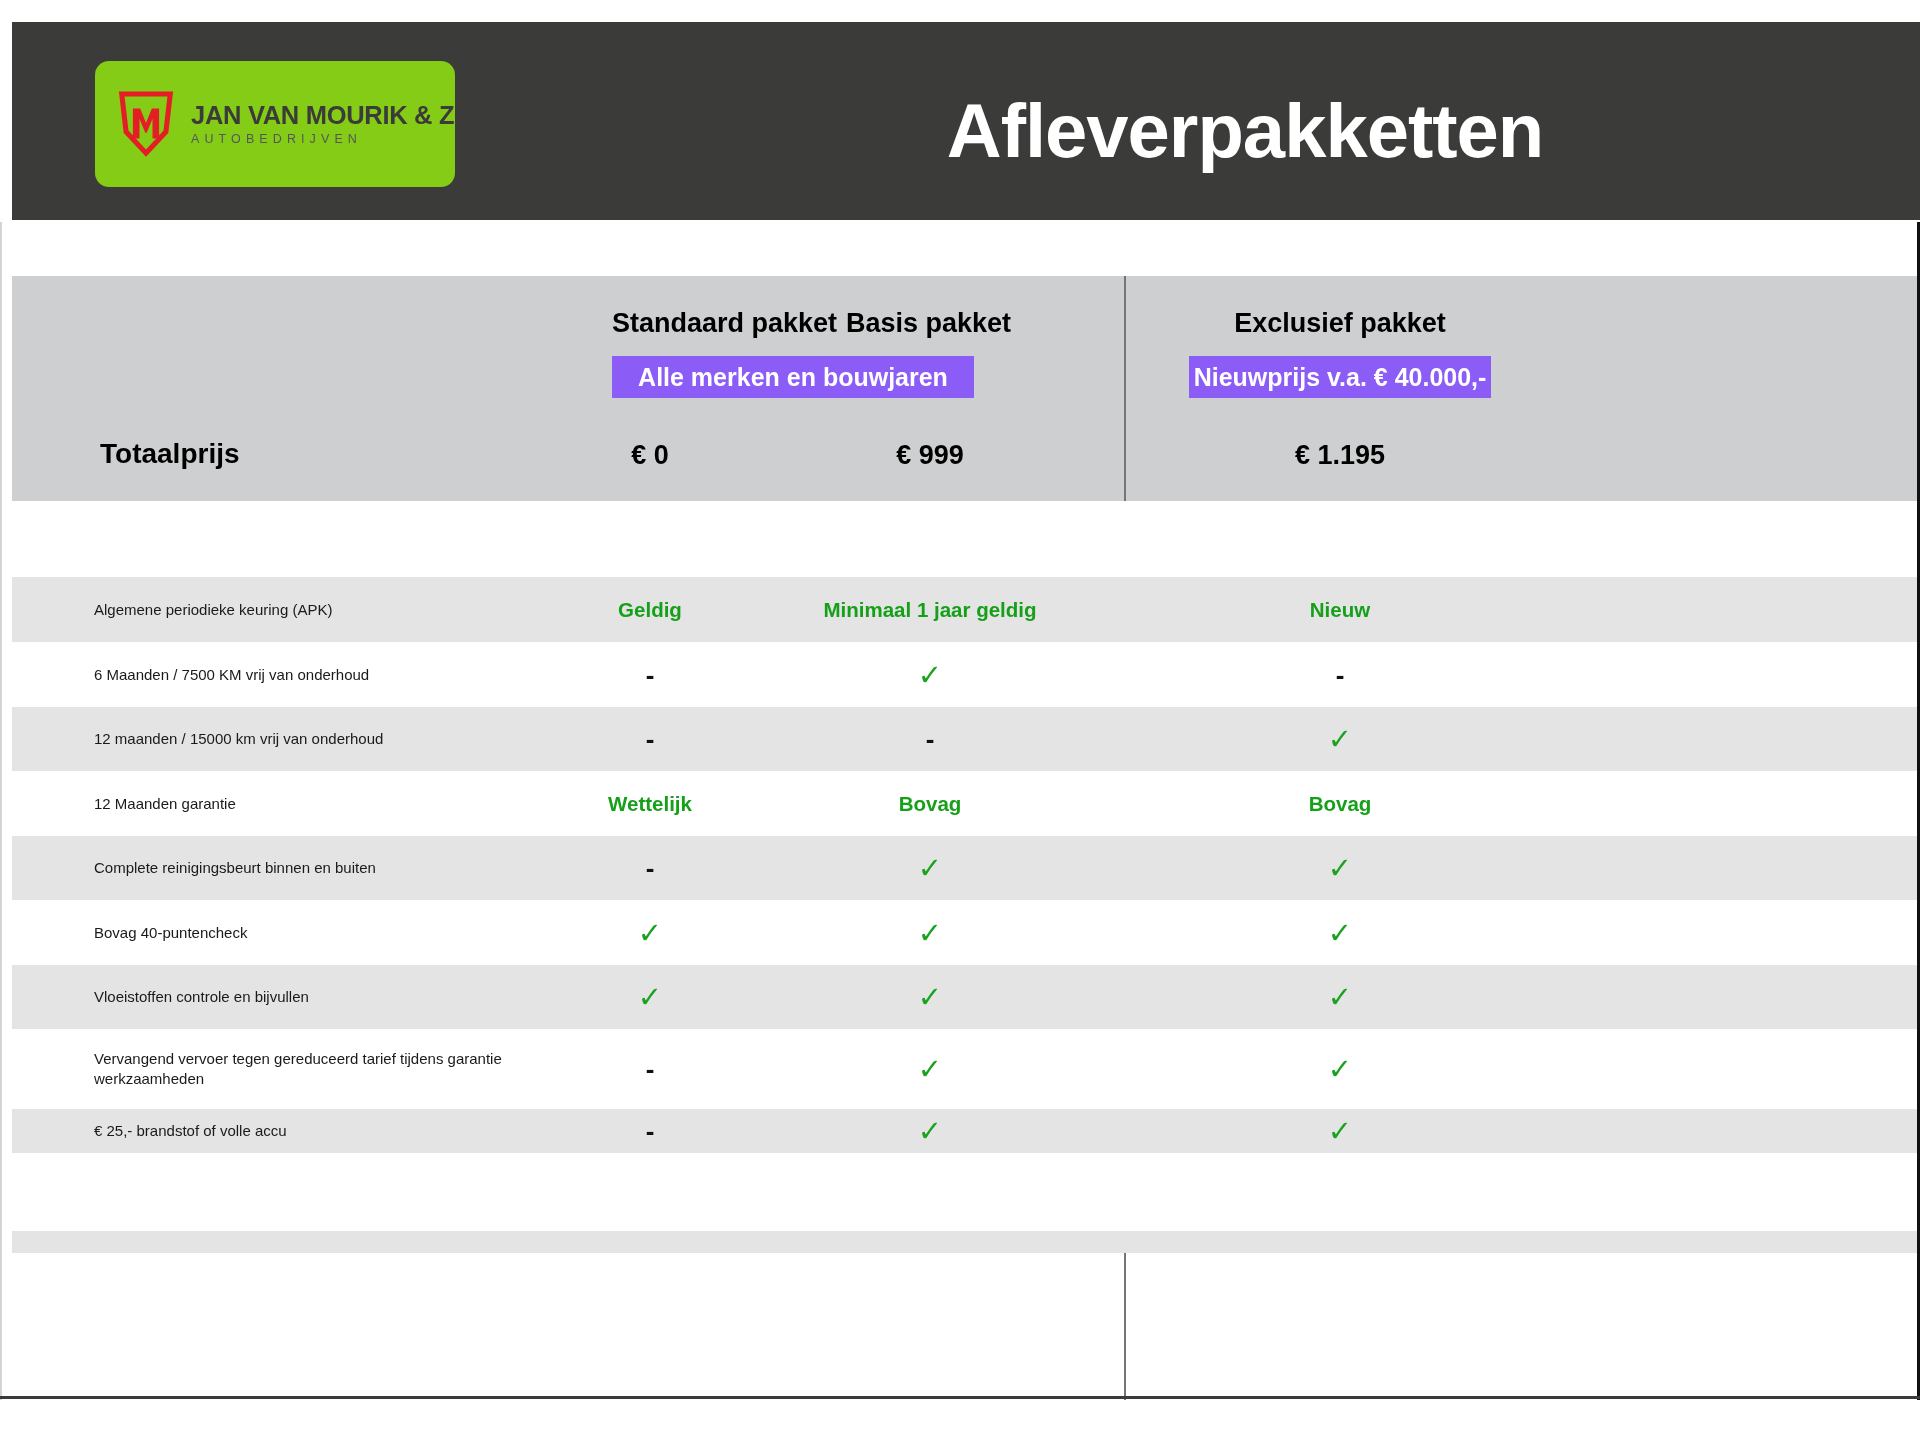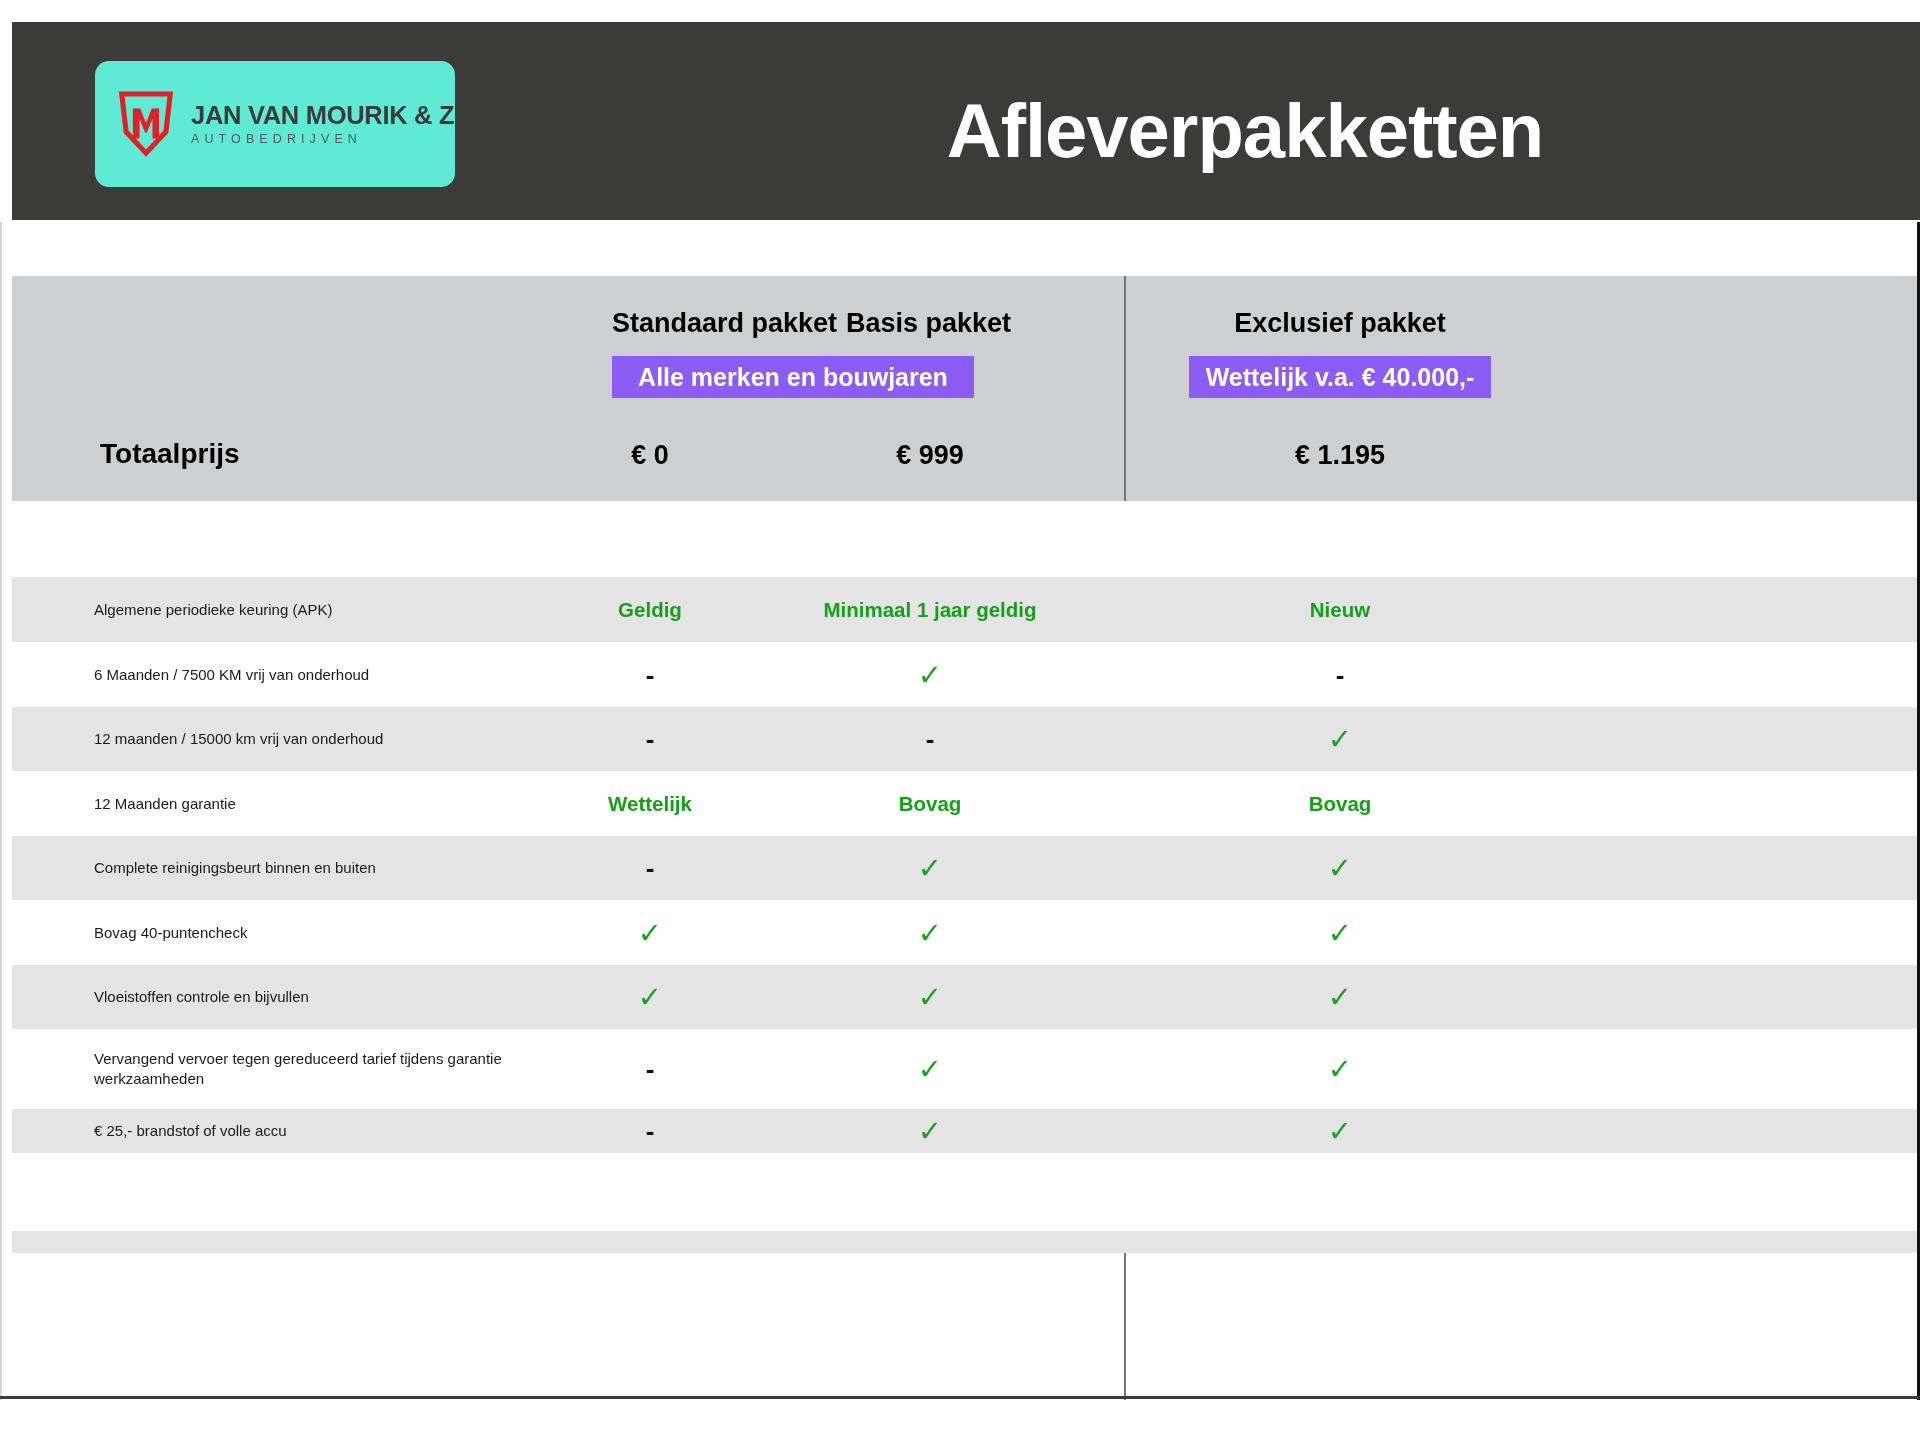--- a/index.html
+++ b/index.html
@@ -30,21 +30,21 @@
     display: flex;
     align-items: center;
   }
 
   .logo-card {
     position: absolute;
     left: 83px;
     top: 39px;
     width: 360px;
     height: 126px;
-    background: #5eead4;
+    background: #84cc16;
     border-radius: 14px;
     display: flex;
     align-items: center;
     padding-left: 22px;
     gap: 16px;
   }
 
   .logo-shield { width: 58px; height: 66px; flex: none; }
 
   .logo-words { display: flex; flex-direction: column; justify-content: center; }
@@ -265,21 +265,21 @@
 
   <div class="header-title">Afleverpakketten</div>
 
   <div class="subhead"></div>
 
   <div class="pkg-title std">Standaard pakket</div>
   <div class="pkg-title bas">Basis pakket</div>
   <div class="pkg-title exc">Exclusief pakket</div>
 
   <div class="badge wide">Alle merken en bouwjaren</div>
-  <div class="badge right">Wettelijk v.a. € 40.000,-</div>
+  <div class="badge right">Nieuwprijs v.a. € 40.000,-</div>
 
   <div class="total-label">Totaalprijs</div>
   <div class="total-val c0">€ 0</div>
   <div class="total-val c1">€ 999</div>
   <div class="total-val c2">€ 1.195</div>
 
   <div class="col-divider"></div>
 
   <div class="rows" id="rows-host">
       <div class="spacer-row"></div>

